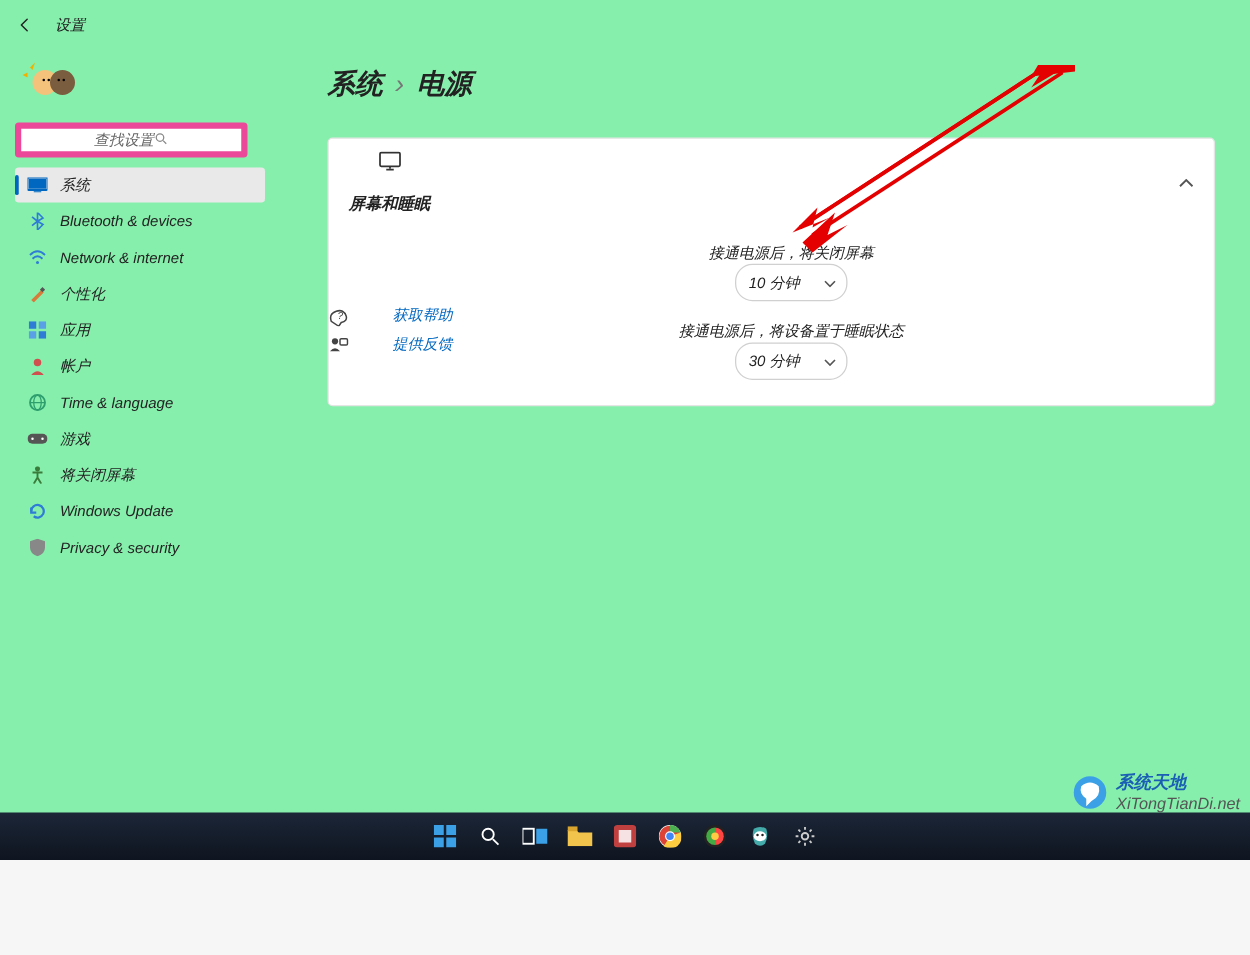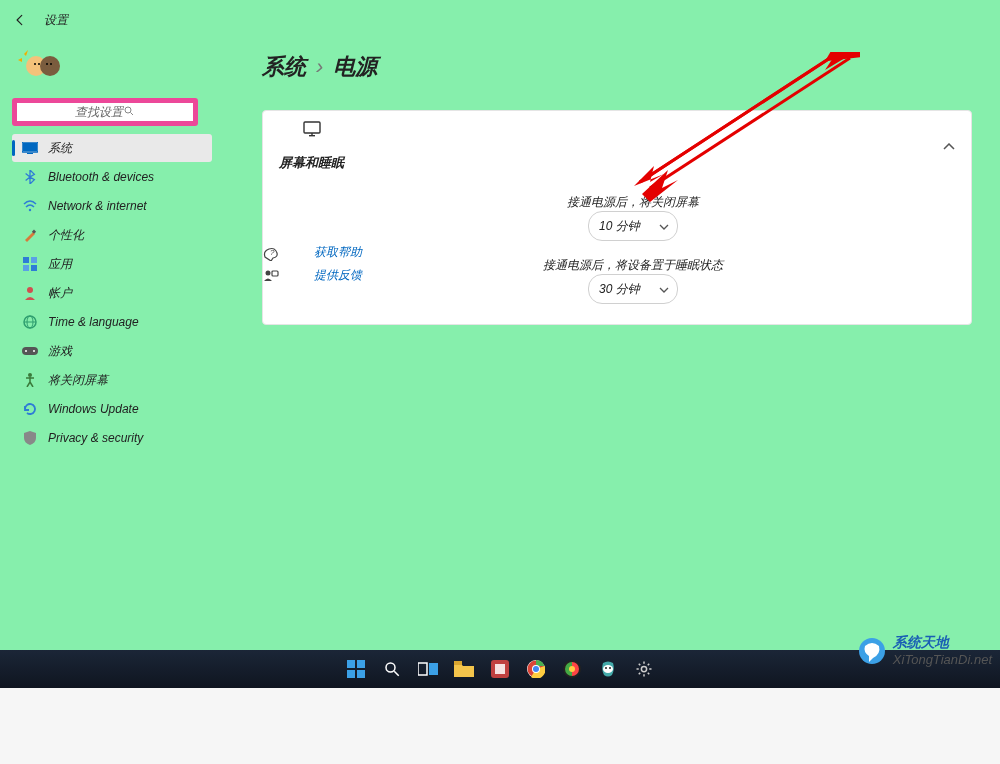--- a/index.html
+++ b/index.html
@@ -43,21 +43,21 @@
   .link-icon { width:18px; height:16px; display:flex; align-items:center; justify-content:center; }
 
   
   .arrow { position:absolute; top:52px; left:620px; pointer-events:none; }
 
   
   .taskbar { position:absolute; left:0; right:0; bottom:0; height:38px; background:linear-gradient(#1b2637,#0f1520); display:flex; align-items:center; justify-content:center; gap:10px; }
   .tb-item { width:26px; height:26px; display:flex; align-items:center; justify-content:center; cursor:pointer; }
 
   
-  .watermark { position:absolute; right:8px; bottom:21px; display:flex; align-items:center; gap:6px; font-size:11px; color:#1a5fb4; }
+  .watermark { position:absolute; right:8px; bottom:38px; display:flex; align-items:center; gap:6px; font-size:11px; color:#1a5fb4; }
   .watermark .sub { font-size:13px; color:#555; }
 </style>
 </head>
 <body>
 
 <div class="window">
 
   <div class="header">
     <div class="back-btn">
       <svg width="14" height="14" viewBox="0 0 24 24">

